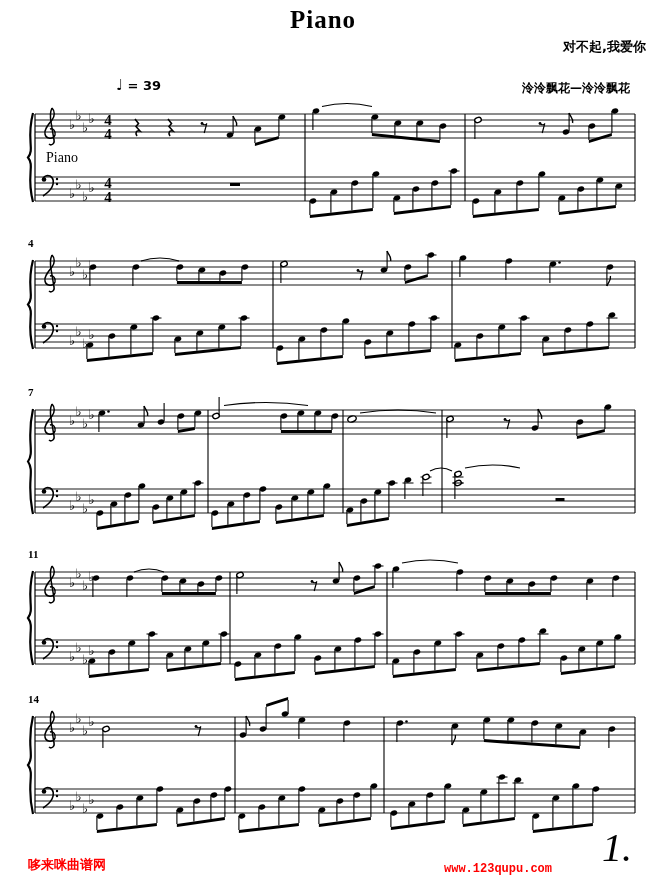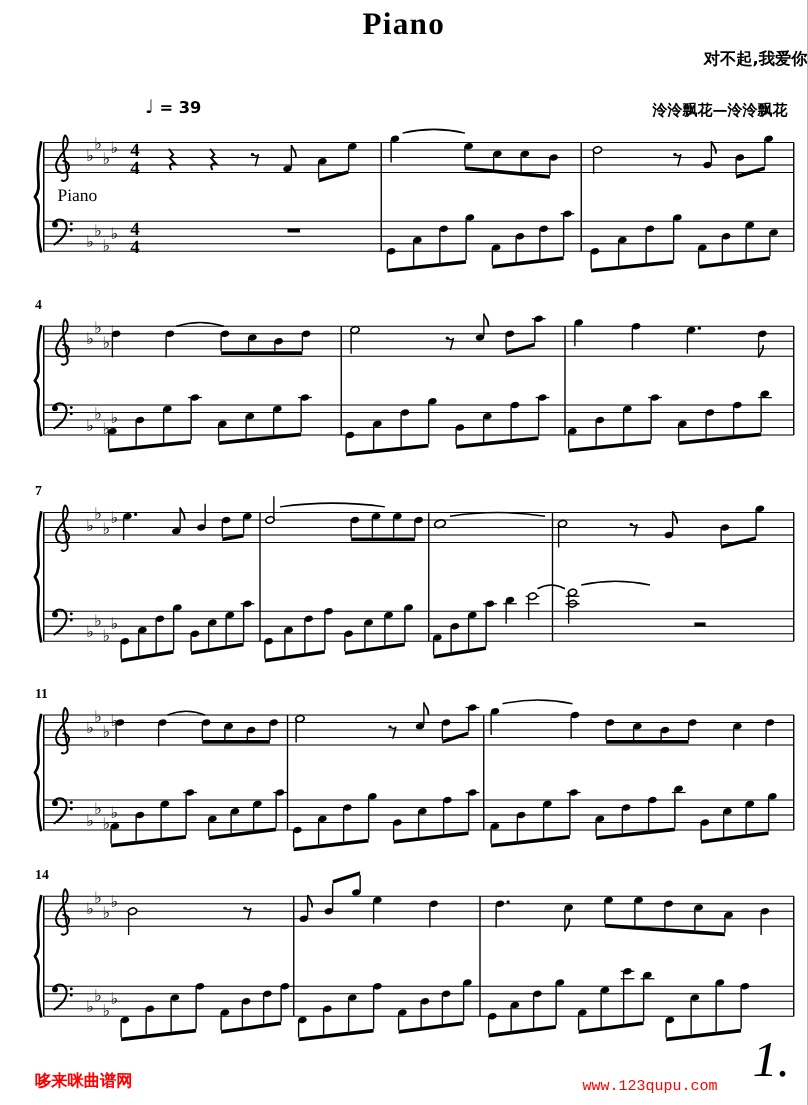--- a/index.html
+++ b/index.html
@@ -27,21 +27,21 @@
   }
   .piano-label{
     position:absolute;top:150px;left:46px;font-size:14px;
     font-family:"Liberation Serif",serif;
   }
   .footer-left{
     position:absolute;top:856px;left:28px;font-size:13px;font-weight:bold;
     font-family:"DejaVu Sans",sans-serif;color:#ff0000;
   }
   .footer-right{
-    position:absolute;top:862px;left:466px;font-size:12px;font-weight:normal;
+    position:absolute;top:862px;left:444px;font-size:12px;font-weight:bold;
     font-family:"Liberation Mono","DejaVu Sans Mono",monospace;color:#ff0000;
   }
   .page-number{
     position:absolute;top:824px;right:14px;font-size:40px;font-style:italic;
     font-family:"Liberation Serif",serif;
   }
   svg.score{position:absolute;top:0;left:0;}
 </style>
 </head>
 <body>

